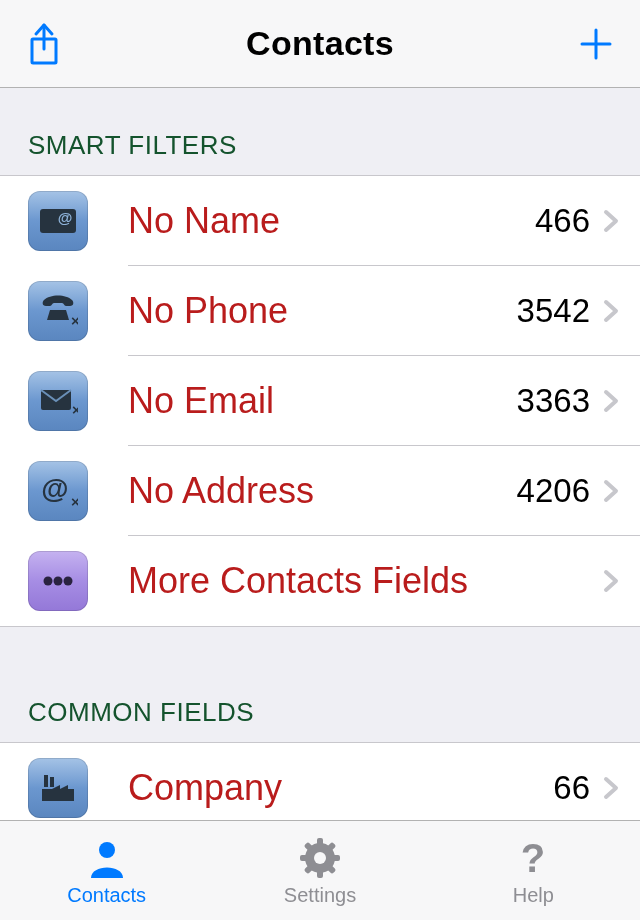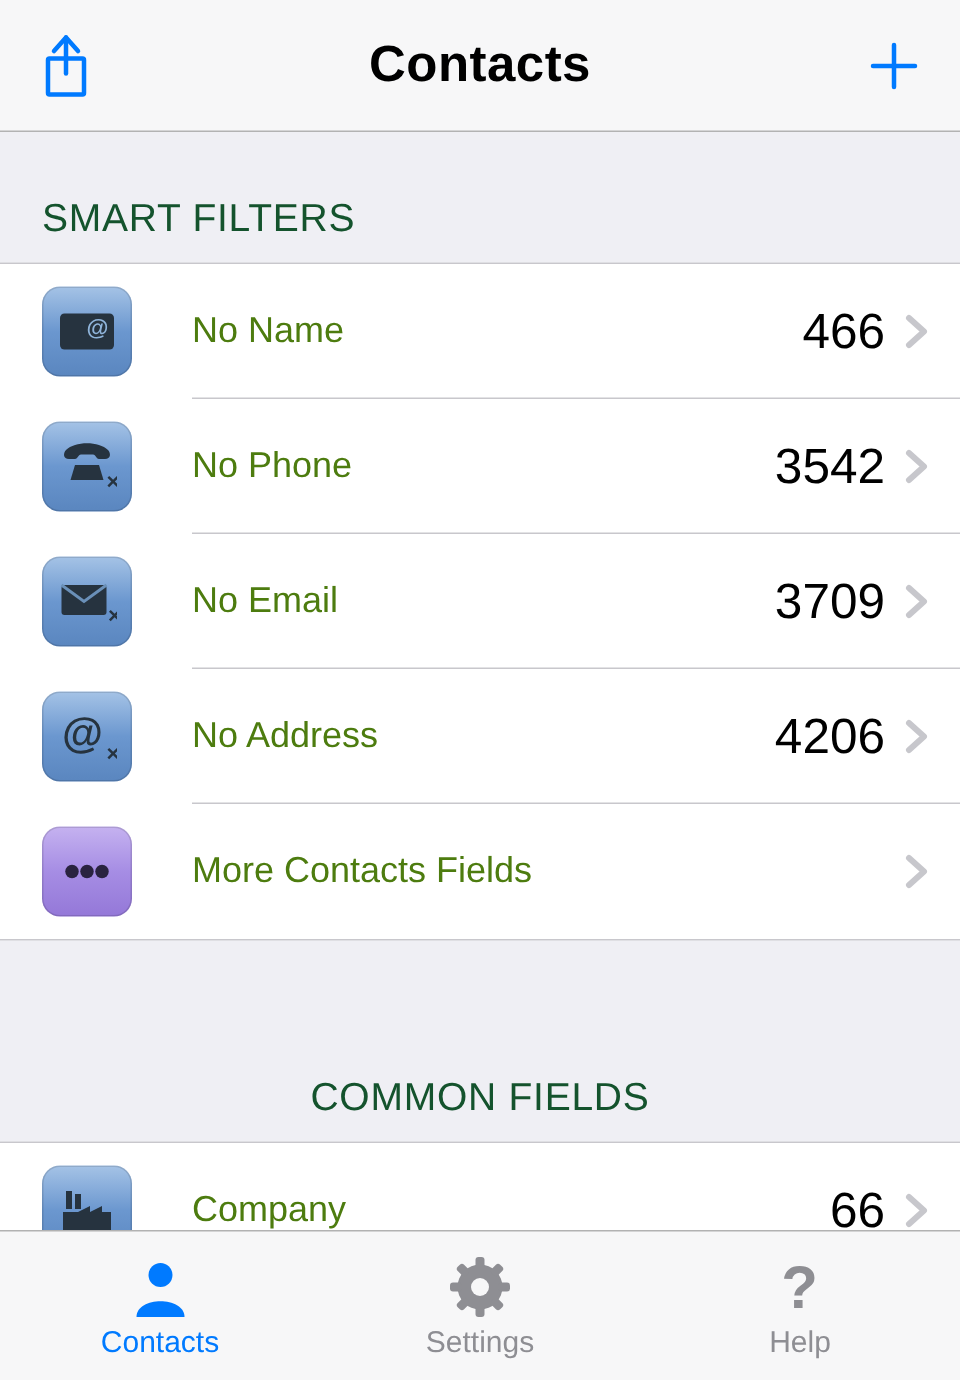--- a/index.html
+++ b/index.html
@@ -24,21 +24,21 @@
     
     .content {
       position:absolute; top:88px; bottom:100px; left:0; right:0;
       overflow:hidden;
     }
     .section-header {
       font-size:26px; font-weight:400; color:#14532d;
       letter-spacing:0.5px; text-transform:uppercase;
       padding:42px 28px 14px 28px;
     }
-    .section-header.second { padding-top:89px;text-align:center; }
+    .section-header.second { padding-top:70px; }
 
     .rows { background:#fff; border-top:1px solid #c8c7cc; border-bottom:1px solid #c8c7cc; }
     .row {
       display:flex; align-items:center;
       height:90px; padding:0 16px 0 28px;
       position:relative;
     }
     .row:not(:last-child)::after {
       content:""; position:absolute; left:128px; right:0; bottom:0;
       height:1px; background:#c8c7cc;
@@ -50,21 +50,21 @@
       box-shadow: inset 0 0 0 1px rgba(0,0,0,0.12);
     }
     .row-icon.blue {
       background: linear-gradient(180deg,#a5c3e6 0%,#6b97cf 50%,#5a86bf 100%);
     }
     .row-icon.purple {
       background: linear-gradient(180deg,#c5b2f0 0%,#a68de4 50%,#9478d8 100%);
     }
     .row-icon span { display:flex; align-items:center; justify-content:center; width:100%; height:100%; }
     .row-label {
-      flex:1; font-size:24px; font-weight:400; color:#4d7c0f;
+      flex:1; font-size:36px; font-weight:400; color:#b91c1c;
     }
     .row-count {
       font-size:33px; color:#000000; margin-right:8px;
     }
     .chev {
       width:26px; height:26px; flex:none;
     }
 
     
     .tabbar {
@@ -144,21 +144,21 @@
       <div class="row-icon blue">
         <span>
             <svg width="40" height="30" viewBox="0 0 40 30">
           <rect x="3" y="4" width="30" height="20" rx="2" fill="#26333f"></rect>
           <polyline points="3,4 18,15 33,4" fill="none" stroke="#6a90b8" stroke-width="2"></polyline>
           <text x="34" y="29" font-size="15" fill="#26333f" font-weight="900">×</text>
         </svg>
           </span>
       </div>
       <div class="row-label">No Email</div>
-      <div class="row-count">3709</div>
+      <div class="row-count">3363</div>
       <svg class="chev" viewBox="0 0 26 26">
         <polyline points="8,4 18,13 8,22" fill="none" stroke="#c7c7cc" stroke-width="4" stroke-linecap="round" stroke-linejoin="round"></polyline>
       </svg>
     </div>
 
     <div class="row">
       <div class="row-icon blue">
         <span>
             <svg width="40" height="36" viewBox="0 0 40 36">
           <text x="17" y="25" font-size="28" fill="#26333f" font-weight="600" text-anchor="middle">@</text>

